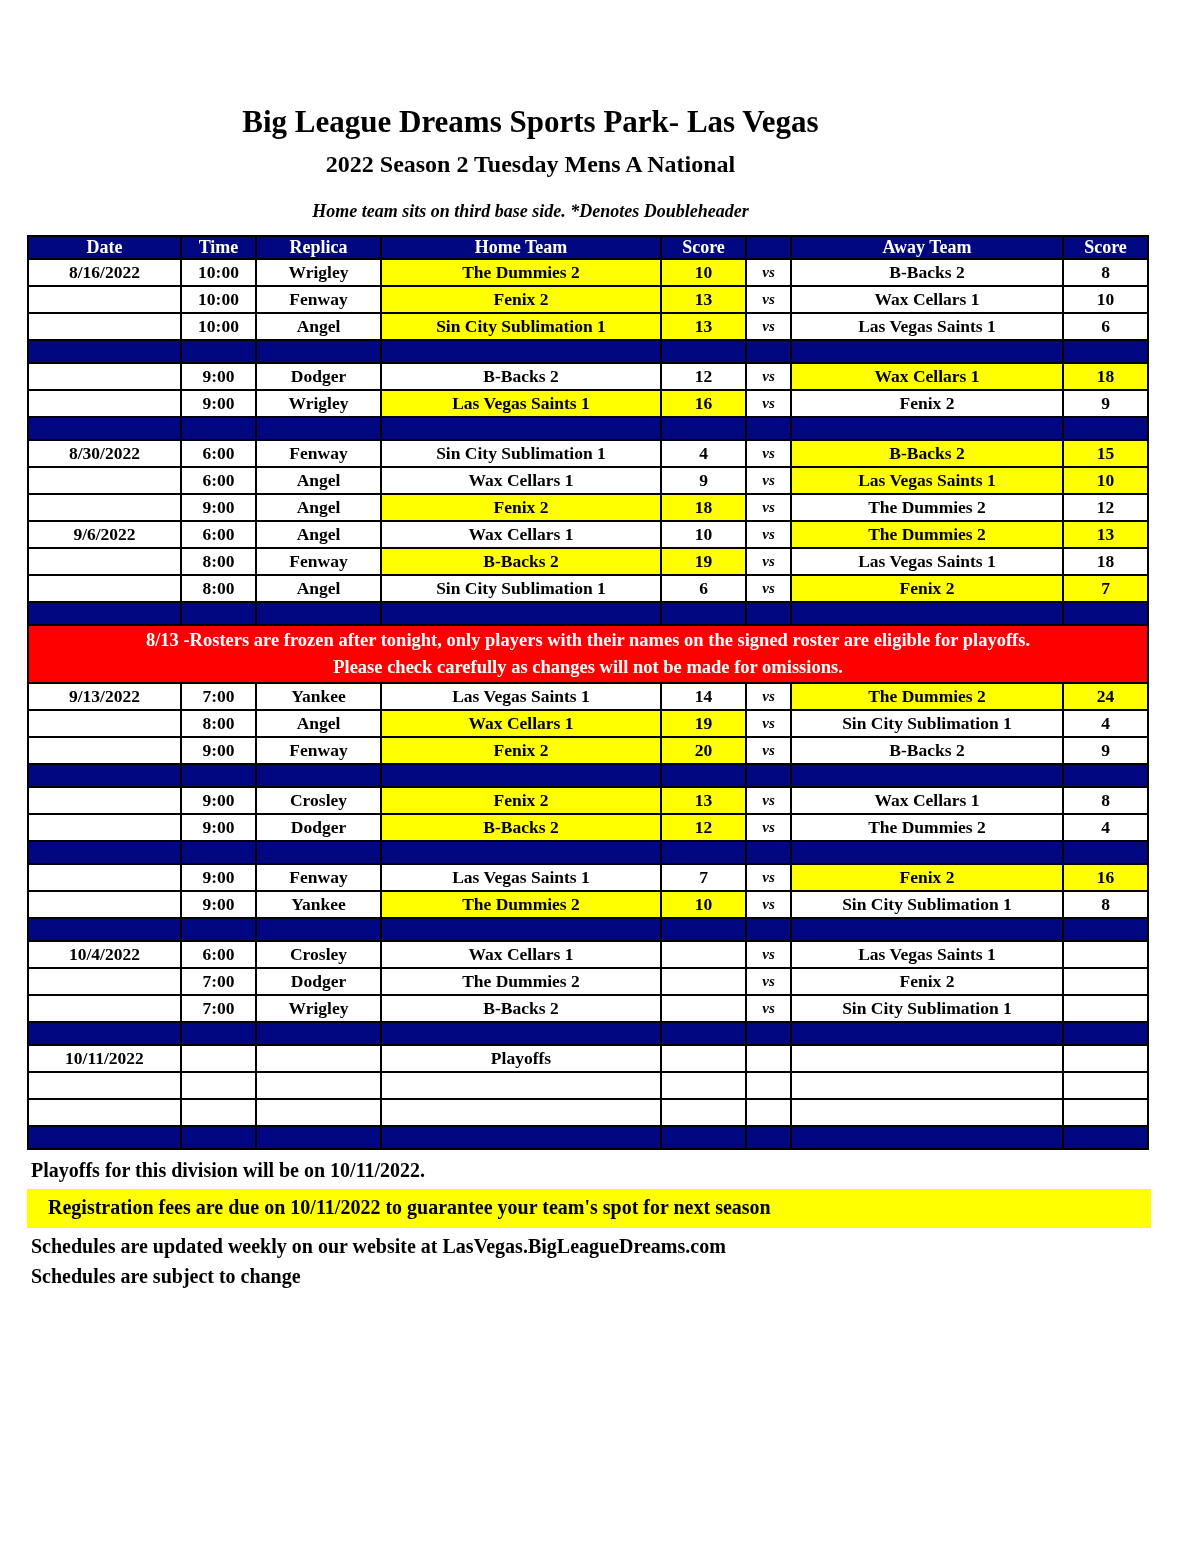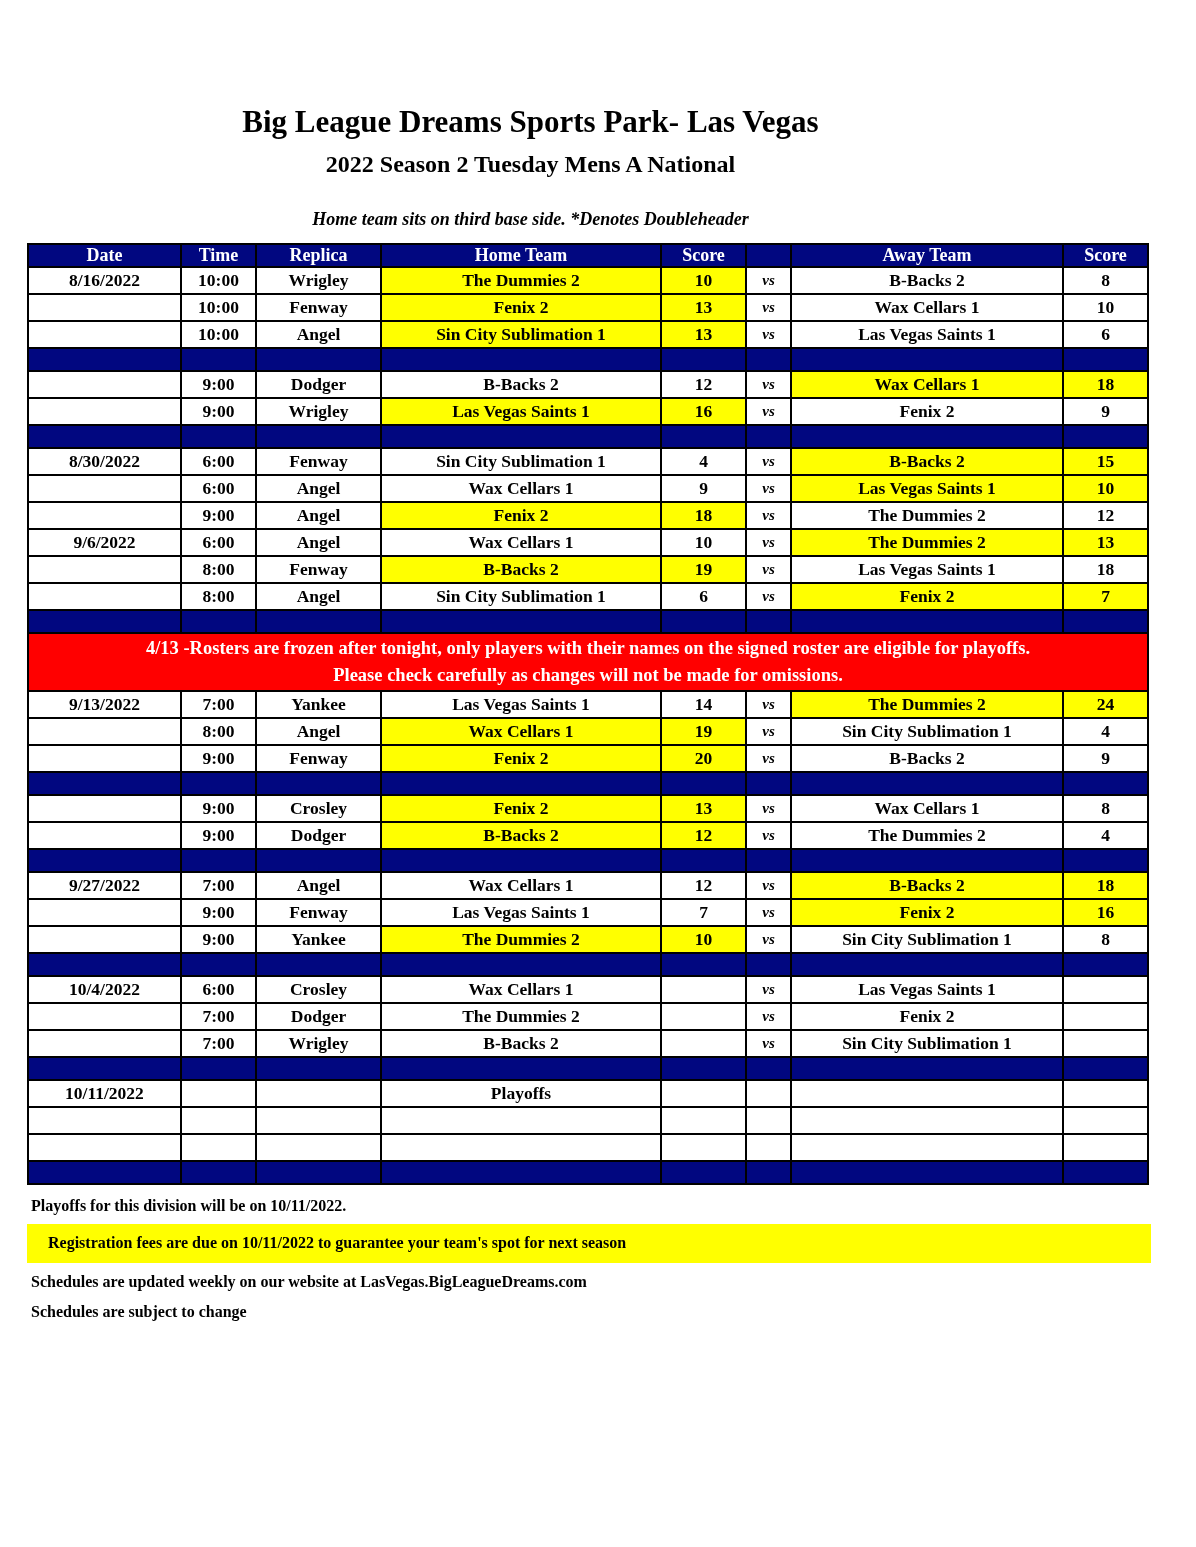--- a/index.html
+++ b/index.html
@@ -10,21 +10,21 @@
   }
   *{box-sizing:border-box;}
   html,body{margin:0;padding:0;}
   body{
     width:1196px;height:1547px;background:#ffffff;overflow:hidden;
     font-family:"Liberation Serif", serif;font-weight:bold;color:#000;
   }
   .titles{width:1027px;text-align:center;padding-top:104px;padding-left:34px;}
   .title-main{font-size:31px;line-height:36px;font-weight:bold;}
   .title-sub{font-size:24px;line-height:30px;margin-top:9px;font-weight:bold;}
-  .title-note{font-size:18px;line-height:22px;margin-top:29px;font-style:italic;font-weight:bold;}
+  .title-note{font-size:18px;line-height:22px;margin-top:21px;font-style:italic;font-weight:bold;}
 
   table.sched{
     margin:13px 0 0 27px;width:1120px;
     border-collapse:collapse;table-layout:fixed;
   }
   .sched th,.sched td{
     border:2px solid #000;padding:0 2px;text-align:center;vertical-align:middle;
     font-weight:bold;font-size:17.5px;overflow:hidden;white-space:nowrap;
   }
   .sched th{
@@ -36,21 +36,21 @@
   tr.notice-navy-row td.notice-text{color:#fff;font-size:17.5px;}
   tr.notice-red-row td{
     background:var(--red);color:#fff;height:58px;font-size:18.5px;line-height:27px;
   }
   td.hl{background:var(--yellow);}
   td.vs{font-style:italic;font-size:15px;}
   td.playoffs-label{font-size:17.5px;}
 
   .footer{margin:7px 0 0 27px;width:1124px;}
   .f-line{
-    font-size:16px;line-height:27px;margin:3px 0;padding:0 0 0 4px;font-weight:bold;
+    font-size:20px;line-height:27px;margin:3px 0;padding:0 0 0 4px;font-weight:bold;
   }
   .f-line.hl{background:var(--yellow);padding:5px 0 7px 21px;margin:5px 0;}
 </style>
 </head>
 <body>
 
 <div class="titles">
   <div class="title-main">Big League Dreams Sports Park- Las Vegas</div>
   <div class="title-sub">2022 Season 2 Tuesday Mens A National</div>
   <div class="title-note">Home team sits on third base side.  *Denotes Doubleheader</div>
@@ -215,21 +215,21 @@
         <td></td>
         <td></td>
         <td></td>
         <td></td>
         <td></td>
         <td></td>
         <td></td>
       </tr>
       <tr class="notice-red-row">
         <td colspan="8">
-          <div>4/13 -Rosters are frozen after tonight, only players with their names on the signed roster are eligible for playoffs.</div>
+          <div>8/13 -Rosters are frozen after tonight, only players with their names on the signed roster are eligible for playoffs.</div>
           <div>Please check carefully as changes will not be made for omissions.</div>
         </td>
       </tr>
       <tr>
         <td>9/13/2022</td>
         <td>7:00</td>
         <td>Yankee</td>
         <td>Las Vegas Saints 1</td>
         <td>14</td>
         <td class="vs">vs</td>
@@ -288,30 +288,20 @@
       </tr>
       <tr class="sep-row">
         <td></td>
         <td></td>
         <td></td>
         <td></td>
         <td></td>
         <td></td>
         <td></td>
         <td></td>
-      </tr>
-      <tr>
-        <td>9/27/2022</td>
-        <td>7:00</td>
-        <td>Angel</td>
-        <td>Wax Cellars 1</td>
-        <td>12</td>
-        <td class="vs">vs</td>
-        <td class="hl">B-Backs 2</td>
-        <td class="hl">18</td>
       </tr>
       <tr>
         <td></td>
         <td>9:00</td>
         <td>Fenway</td>
         <td>Las Vegas Saints 1</td>
         <td>7</td>
         <td class="vs">vs</td>
         <td class="hl">Fenix 2</td>
         <td class="hl">16</td>

